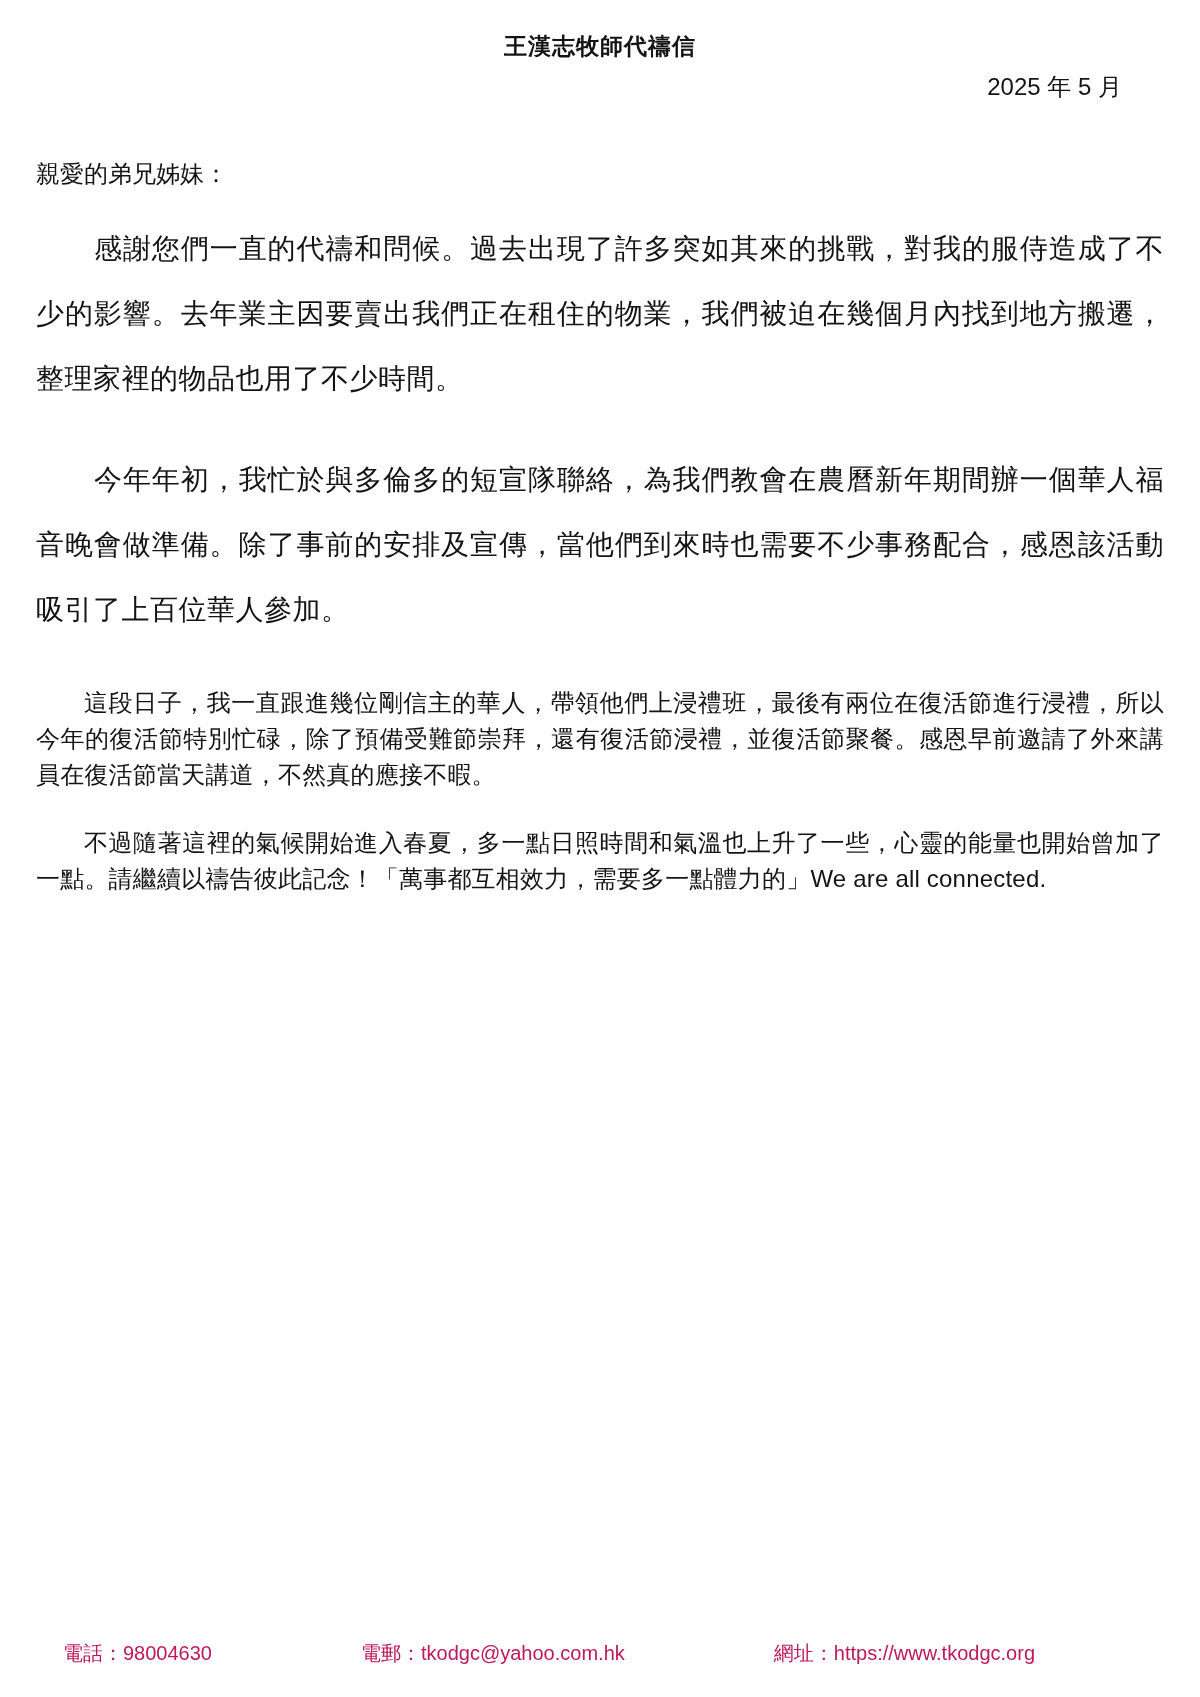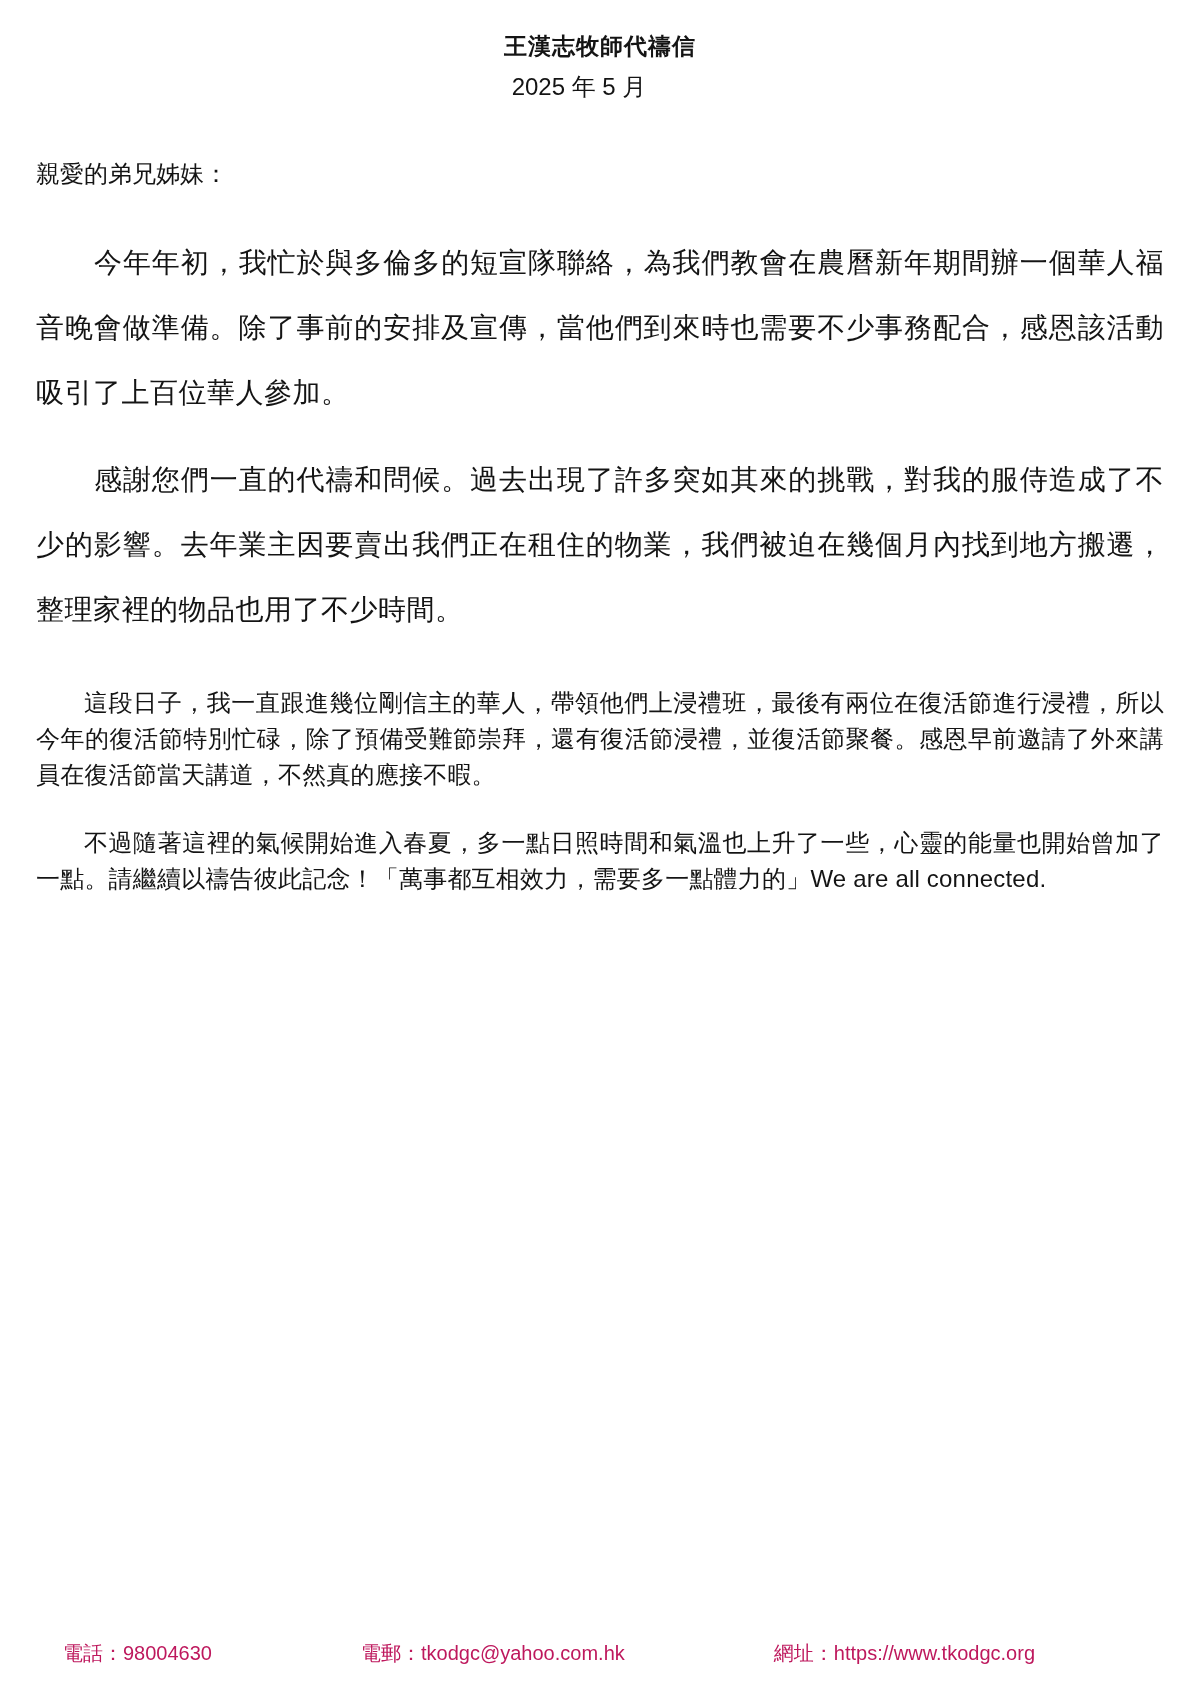--- a/index.html
+++ b/index.html
@@ -18,21 +18,21 @@
     padding: 30px 36px 0 36px;
   }
   .doc-title {
     text-align: center;
     font-size: 23px;
     font-weight: 700;
     letter-spacing: 1px;
     line-height: 32px;
   }
   .doc-date {
-    text-align: center;
+    text-align: right;
     font-size: 24px;
     line-height: 34px;
     margin-top: 8px;
     padding-right: 42px;
   }
   .salutation {
     font-size: 24px;
     line-height: 40px;
     margin-top: 50px;
   }
@@ -72,23 +72,23 @@
 <body>
 
 <div class="page">
 
   <div class="doc-title">王漢志牧師代禱信</div>
 
   <div class="doc-date">2025 年 5 月</div>
 
   <div class="salutation">親愛的弟兄姊妹：</div>
 
+  <p class="para-lg first">感謝您們一直的代禱和問候。過去出現了許多突如其來的挑戰，對我的服侍造成了不少的影響。去年業主因要賣出我們正在租住的物業，我們被迫在幾個月內找到地方搬遷，整理家裡的物品也用了不少時間。</p>
+
   <p class="para-lg">今年年初，我忙於與多倫多的短宣隊聯絡，為我們教會在農曆新年期間辦一個華人福音晚會做準備。除了事前的安排及宣傳，當他們到來時也需要不少事務配合，感恩該活動吸引了上百位華人參加。</p>
-
-  <p class="para-lg first">感謝您們一直的代禱和問候。過去出現了許多突如其來的挑戰，對我的服侍造成了不少的影響。去年業主因要賣出我們正在租住的物業，我們被迫在幾個月內找到地方搬遷，整理家裡的物品也用了不少時間。</p>
 
 
   <p class="para-sm first-sm">這段日子，我一直跟進幾位剛信主的華人，帶領他們上浸禮班，最後有兩位在復活節進行浸禮，所以今年的復活節特別忙碌，除了預備受難節崇拜，還有復活節浸禮，並復活節聚餐。感恩早前邀請了外來講員在復活節當天講道，不然真的應接不暇。</p>
 
 
   <p class="para-sm">不過隨著這裡的氣候開始進入春夏，多一點日照時間和氣溫也上升了一些，心靈的能量也開始曾加了一點。請繼續以禱告彼此記念！「萬事都互相效力，需要多一點體力的」We are all connected.</p>
 
   <div class="footer">
     <span class="footer-item">電話：98004630</span>
     <span class="footer-item">電郵：tkodgc@yahoo.com.hk</span>

